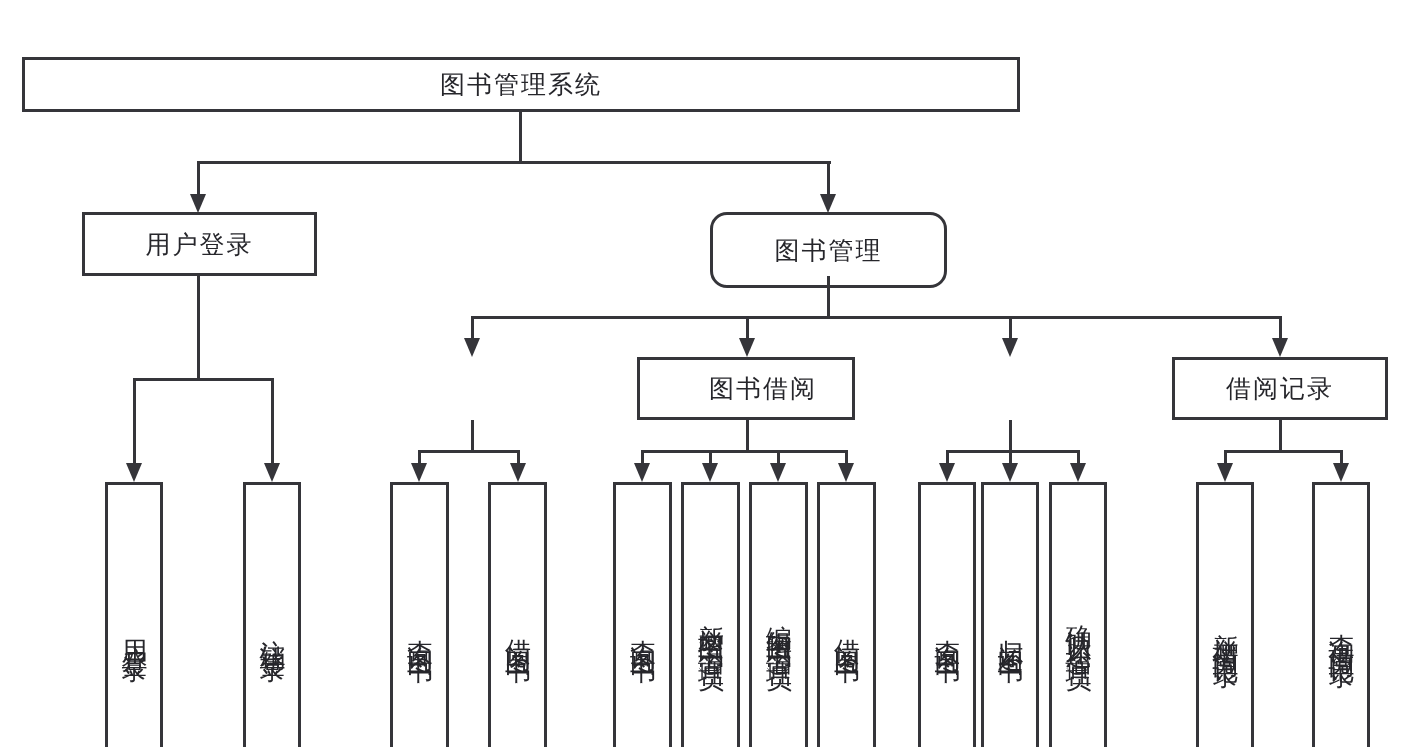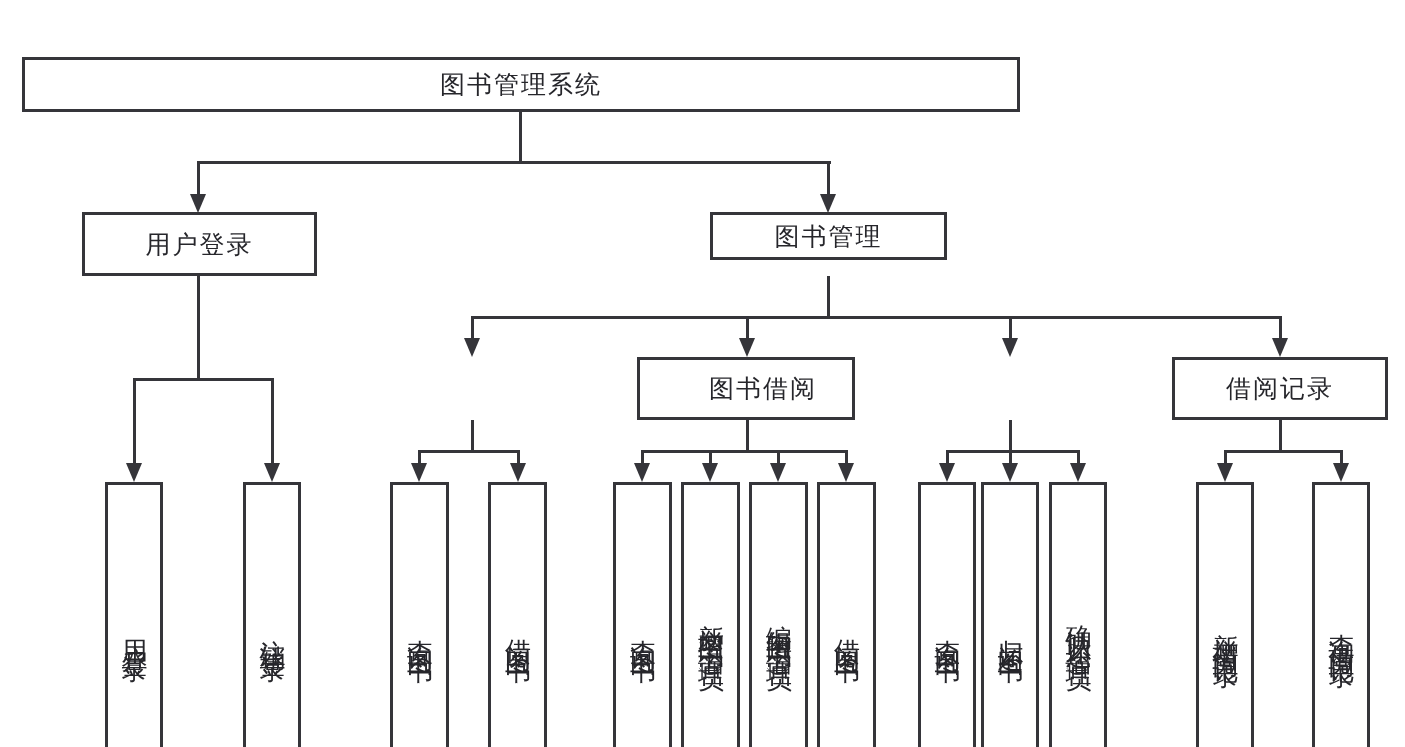--- a/index.html
+++ b/index.html
@@ -28,21 +28,21 @@
   <i class="ln" style="left:519px;top:68px;width:3px;height:51px;"></i>
   <i class="ln" style="left:197px;top:117px;width:634px;height:3px;"></i>
   <i class="ln" style="left:197px;top:117px;width:3px;height:36px;"></i>
   <i class="ah" style="left:190px;top:150px;"></i>
   <i class="ln" style="left:827px;top:117px;width:3px;height:36px;"></i>
   <i class="ah" style="left:820px;top:150px;"></i>
 
   <div class="box" style="left:82px;top:168px;width:235px;height:64px;">
     <span class="hlabel">用户登录</span>
   </div>
-  <div class="box" style="left:710px;top:168px;width:237px;height:48px;">
+  <div class="box" style="left:710px;top:168px;width:237px;height:76px;border-radius:17px;">
     <span class="hlabel">图书管理</span>
   </div>
 
   <i class="ln" style="left:197px;top:232px;width:3px;height:105px;"></i>
   <i class="ln" style="left:133px;top:334px;width:141px;height:3px;"></i>
   <i class="ln" style="left:133px;top:334px;width:3px;height:86px;"></i>
   <i class="ah" style="left:126px;top:419px;"></i>
   <i class="ln" style="left:271px;top:334px;width:3px;height:86px;"></i>
   <i class="ah" style="left:264px;top:419px;"></i>
 

